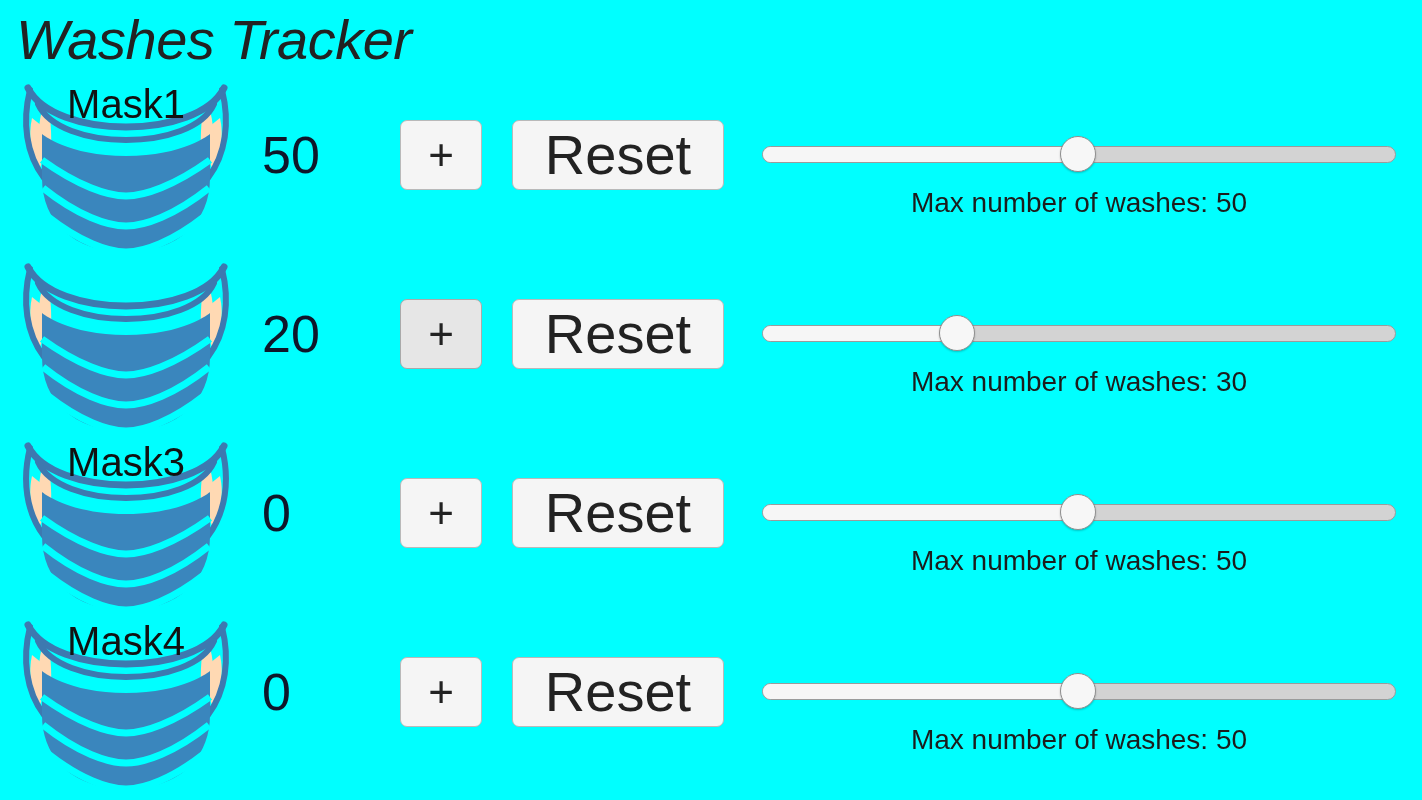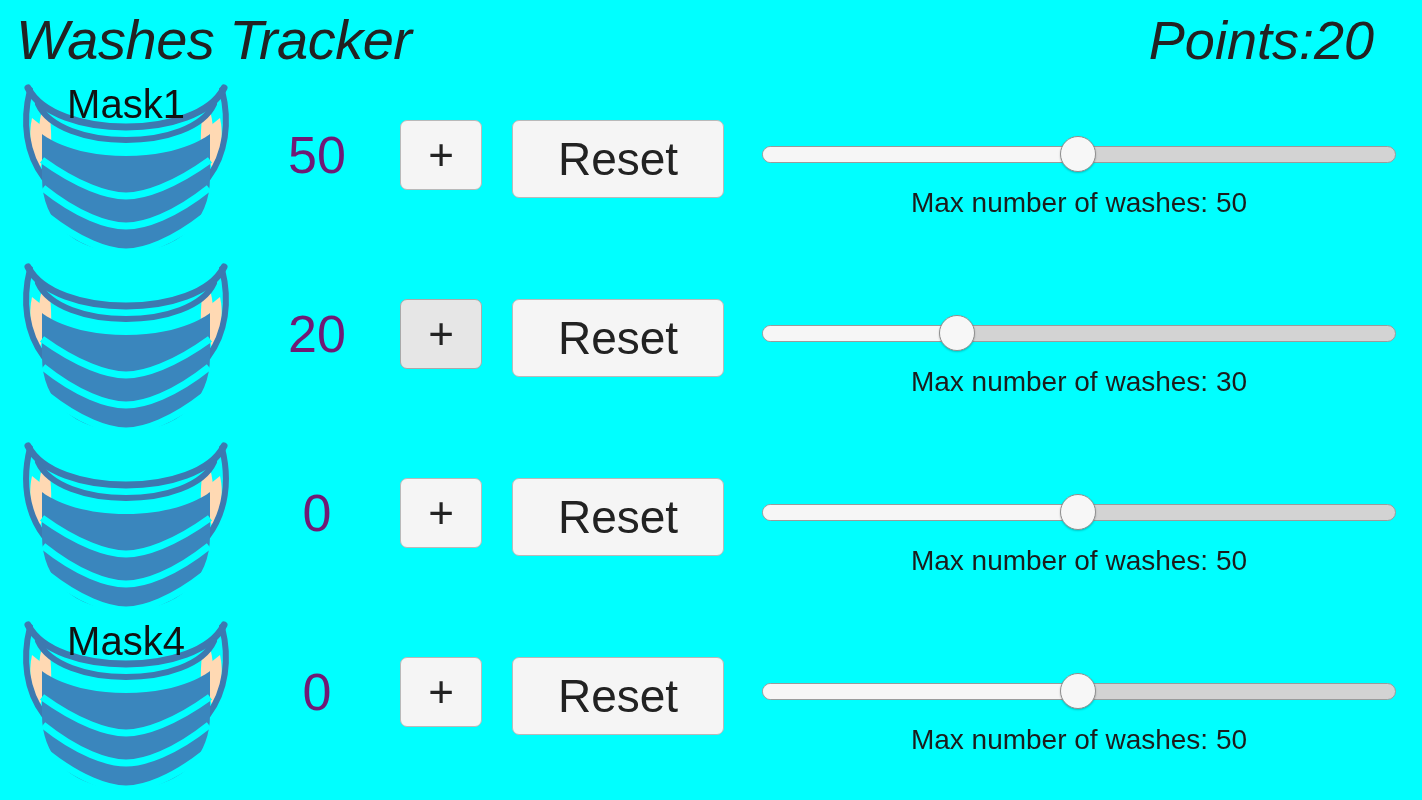--- a/index.html
+++ b/index.html
@@ -86,24 +86,23 @@
     white-space: nowrap;
     pointer-events: none;
   }
 
   
   .counter {
     position: absolute;
     left: 262px;
     top: 44px;
     width: 110px;
-    text-align: center;
     font-size: 52px;
     line-height: 62px;
-    color: #701a75;
+    color: #0f172a;
     white-space: nowrap;
   }
 
   
   .btn {
     position: absolute;
     background: #f5f5f5;
     border: 1px solid #b9b9b9;
     border-radius: 7px;
     color: #222222;
@@ -123,22 +122,22 @@
     line-height: 66px;
   }
   .btn-plus.is-active {
     background: #e6e6e6;
     border-color: #a9a9a9;
   }
   .btn-reset {
     left: 512px;
     top: 40px;
     width: 212px;
-    height: 78px;
-    font-size: 46px;
+    height: 70px;
+    font-size: 56px;
     line-height: 66px;
   }
 
   
   .slider-wrap {
     position: absolute;
     left: 762px;
     top: 56px;
     width: 634px;
     height: 36px;
@@ -184,21 +183,20 @@
     line-height: 46px;
     color: #1c1c1c;
     white-space: nowrap;
   }
 </style>
 </head>
 <body>
 
 <div class="header">
   <div class="app-title">Washes Tracker</div>
-  <div class="points">Points:20</div>
 </div>
 
 <div class="rows">
     <div class="mask-row">
       <div class="mask-icon-wrap">
   <svg viewBox="0 0 236 178" xmlns="http://www.w3.org/2000/svg" aria-hidden="true">
 
     <path d="M24 36 C20 54 23 72 32 86 C36 76 36 58 34 44 Z" fill="#ffd9b3"></path>
     <path d="M34 28 C28 52 30 74 39 92 C44 78 44 54 42 36 Z" fill="#ffd9b3"></path>
 
@@ -280,20 +278,21 @@
     <path d="M20 6 C46 58 190 58 216 6" fill="none" stroke="#3d79b0" stroke-width="7" stroke-linecap="round"></path>
     <path d="M30 22 C52 70 184 70 206 22" fill="none" stroke="#3d79b0" stroke-width="6" stroke-linecap="round"></path>
 
     <path d="M34 52 C34 52 60 74 118 74 C176 74 202 52 202 52 L202 96 C202 140 170 170 118 170 C66 170 34 140 34 96 Z" fill="#3a86bd"></path>
 
     <path d="M34 78 C70 104 100 114 118 114 C136 114 166 104 202 78" fill="none" stroke="#00ffff" stroke-width="7"></path>
     <path d="M35 106 C70 134 100 144 118 144 C136 144 166 134 201 106" fill="none" stroke="#00ffff" stroke-width="7"></path>
     <path d="M39 134 C72 160 100 170 118 170 C136 170 164 160 197 134" fill="none" stroke="#00ffff" stroke-width="7"></path>
   </svg>
 </div>
+      <div class="mask-label">Mask3</div>
       <div class="counter">0</div>
       <button class="btn btn-plus">+</button>
       <button class="btn btn-reset">Reset</button>
       <div class="slider-wrap">
         <div class="slider-track">
           <div class="slider-fill" style="width: 49.8%;"></div>
         </div>
         <div class="slider-thumb" style="left: 49.8%;"></div>
       </div>
       <div class="slider-caption">Max number of washes: 50</div>

